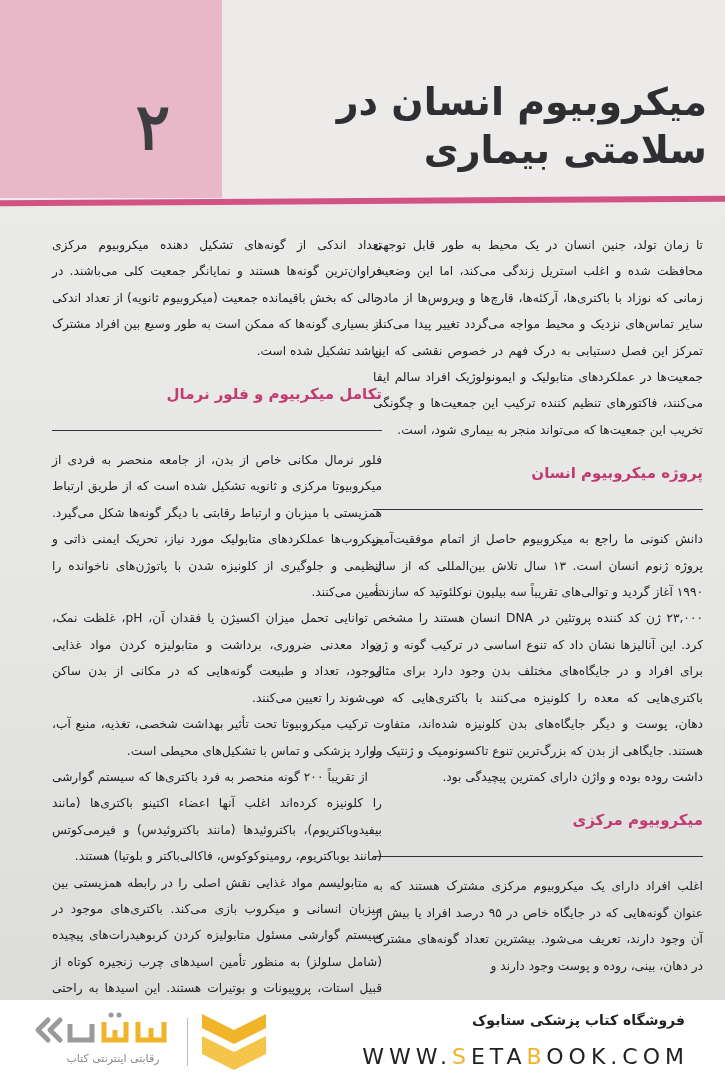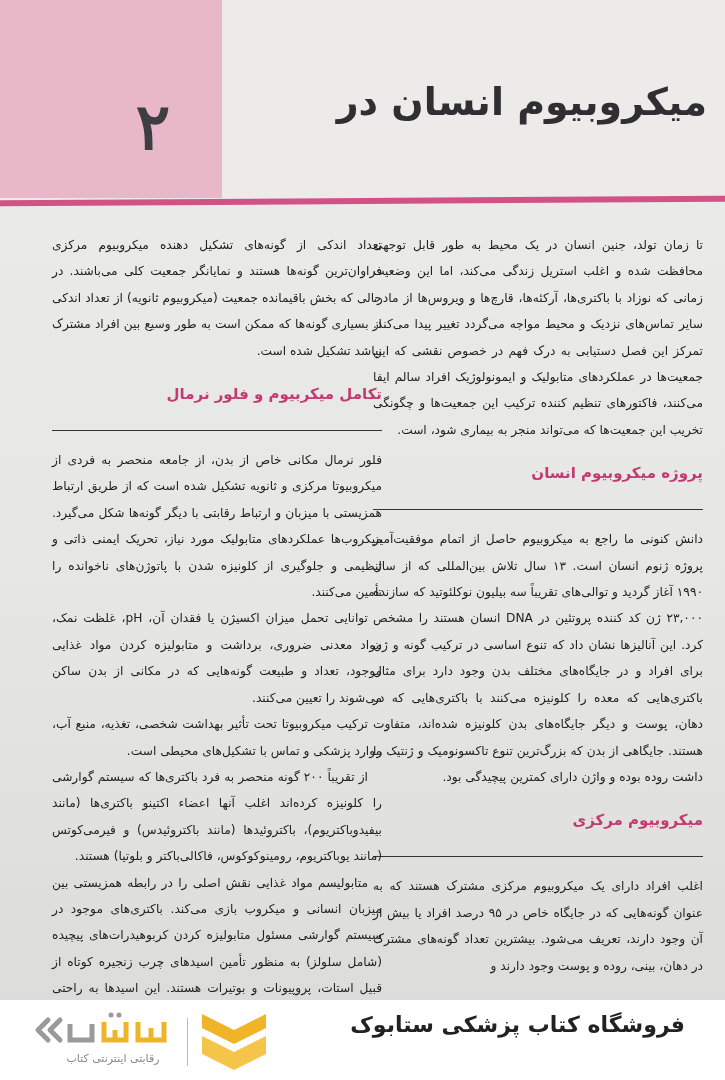--- a/index.html
+++ b/index.html
@@ -54,21 +54,21 @@
       margin-top: 18px; padding-bottom: 24px;
       border-bottom: 1.5px solid #333;
       margin-bottom: 16px; line-height: 24px;
     }
     .footer {
       position: absolute; left: 0; top: 1000px; width: 725px; height: 80px;
       background: #ffffff;
     }
     .store-name {
       position: absolute; right: 40px; top: 12px;
-      direction: rtl; font-size: 22px; color: #222; font-weight: bold;
+      direction: rtl; font-size: 14px; color: #222; font-weight: bold;
     }
     .store-url {
       position: absolute; right: 36px; top: 44px;
       font-family: "DejaVu Sans", sans-serif; font-size: 22px; letter-spacing: 5px; color: #222;
     }
     .store-url .hl { color: #f0b429; }
     .logo-chevron {
       position: absolute; left: 202px; top: 14px; width: 64px; height: 56px;
     }
     .logo-divider {
@@ -85,20 +85,21 @@
 </head>
 <body>
 
 <div class="page">
   <div class="chapter-band">
     <div class="chapter-number">۲</div>
   </div>
   <div class="title-area">
     <div class="chapter-title">
       <div>میکروبیوم انسان در</div>
+      <div>سلامتی بیماری</div>
     </div>
   </div>
   <div class="title-rule"></div>
 
   <div class="col right">
     <p>تا زمان تولد، جنین انسان در یک محیط به طور قابل توجهی محافظت شده و اغلب استریل زندگی می‌کند، اما این وضعیت زمانی که نوزاد با باکتری‌ها، آرکئه‌ها، قارچ‌ها و ویروس‌ها از مادر، سایر تماس‌های نزدیک و محیط مواجه می‌گردد تغییر پیدا می‌کند. تمرکز این فصل دستیابی به درک فهم در خصوص نقشی که این جمعیت‌ها در عملکردهای متابولیک و ایمونولوژیک افراد سالم ایفا می‌کنند، فاکتورهای تنظیم کننده ترکیب این جمعیت‌ها و چگونگی تخریب این جمعیت‌ها که می‌تواند منجر به بیماری شود، است.</p>
     <div class="section-head">پروژه میکروبیوم انسان</div>
     <p>دانش کنونی ما راجع به میکروبیوم حاصل از اتمام موفقیت‌آمیز پروژه ژنوم انسان است. ۱۳ سال تلاش بین‌المللی که از سال ۱۹۹۰ آغاز گردید و توالی‌های تقریباً سه بیلیون نوکلئوتید که سازنده ۲۳,۰۰۰ ژن کد کننده پروتئین در DNA انسان هستند را مشخص کرد. این آنالیزها نشان داد که تنوع اساسی در ترکیب گونه و ژن برای افراد و در جایگاه‌های مختلف بدن وجود دارد برای مثال باکتری‌هایی که معده را کلونیزه می‌کنند با باکتری‌هایی که در دهان، پوست و دیگر جایگاه‌های بدن کلونیزه شده‌اند، متفاوت هستند. جایگاهی از بدن که بزرگ‌ترین تنوع تاکسونومیک و ژنتیک را داشت روده بوده و واژن دارای کمترین پیچیدگی بود.</p>
     <div class="section-head">میکروبیوم مرکزی</div>
     <p>اغلب افراد دارای یک میکروبیوم مرکزی مشترک هستند که به عنوان گونه‌هایی که در جایگاه خاص در ۹۵ درصد افراد یا بیش از آن وجود دارند، تعریف می‌شود. بیشترین تعداد گونه‌های مشترک در دهان، بینی، روده و پوست وجود دارند و</p>
@@ -127,13 +128,14 @@
   </div>
   <div class="logo-sub">رقابتی اینترنتی کتاب</div>
   <div class="logo-divider"></div>
   <div class="logo-chevron">
     <svg width="64" height="56" viewBox="0 0 64 56">
       <path d="M0 0 L32 16 L64 0 L64 14 L32 30 L0 14 Z" fill="#f0b429"></path>
       <path d="M0 22 L32 38 L64 22 L64 40 L32 56 L0 40 Z" fill="#f5c54a"></path>
     </svg>
   </div>
   <div class="store-name">فروشگاه کتاب پزشکی ستابوک</div>
+  <div class="store-url"><span>WWW.</span><span class="hl">S</span><span>ETA</span><span class="hl">B</span><span>OOK.COM</span></div>
 </div>
 
 </body></html>

